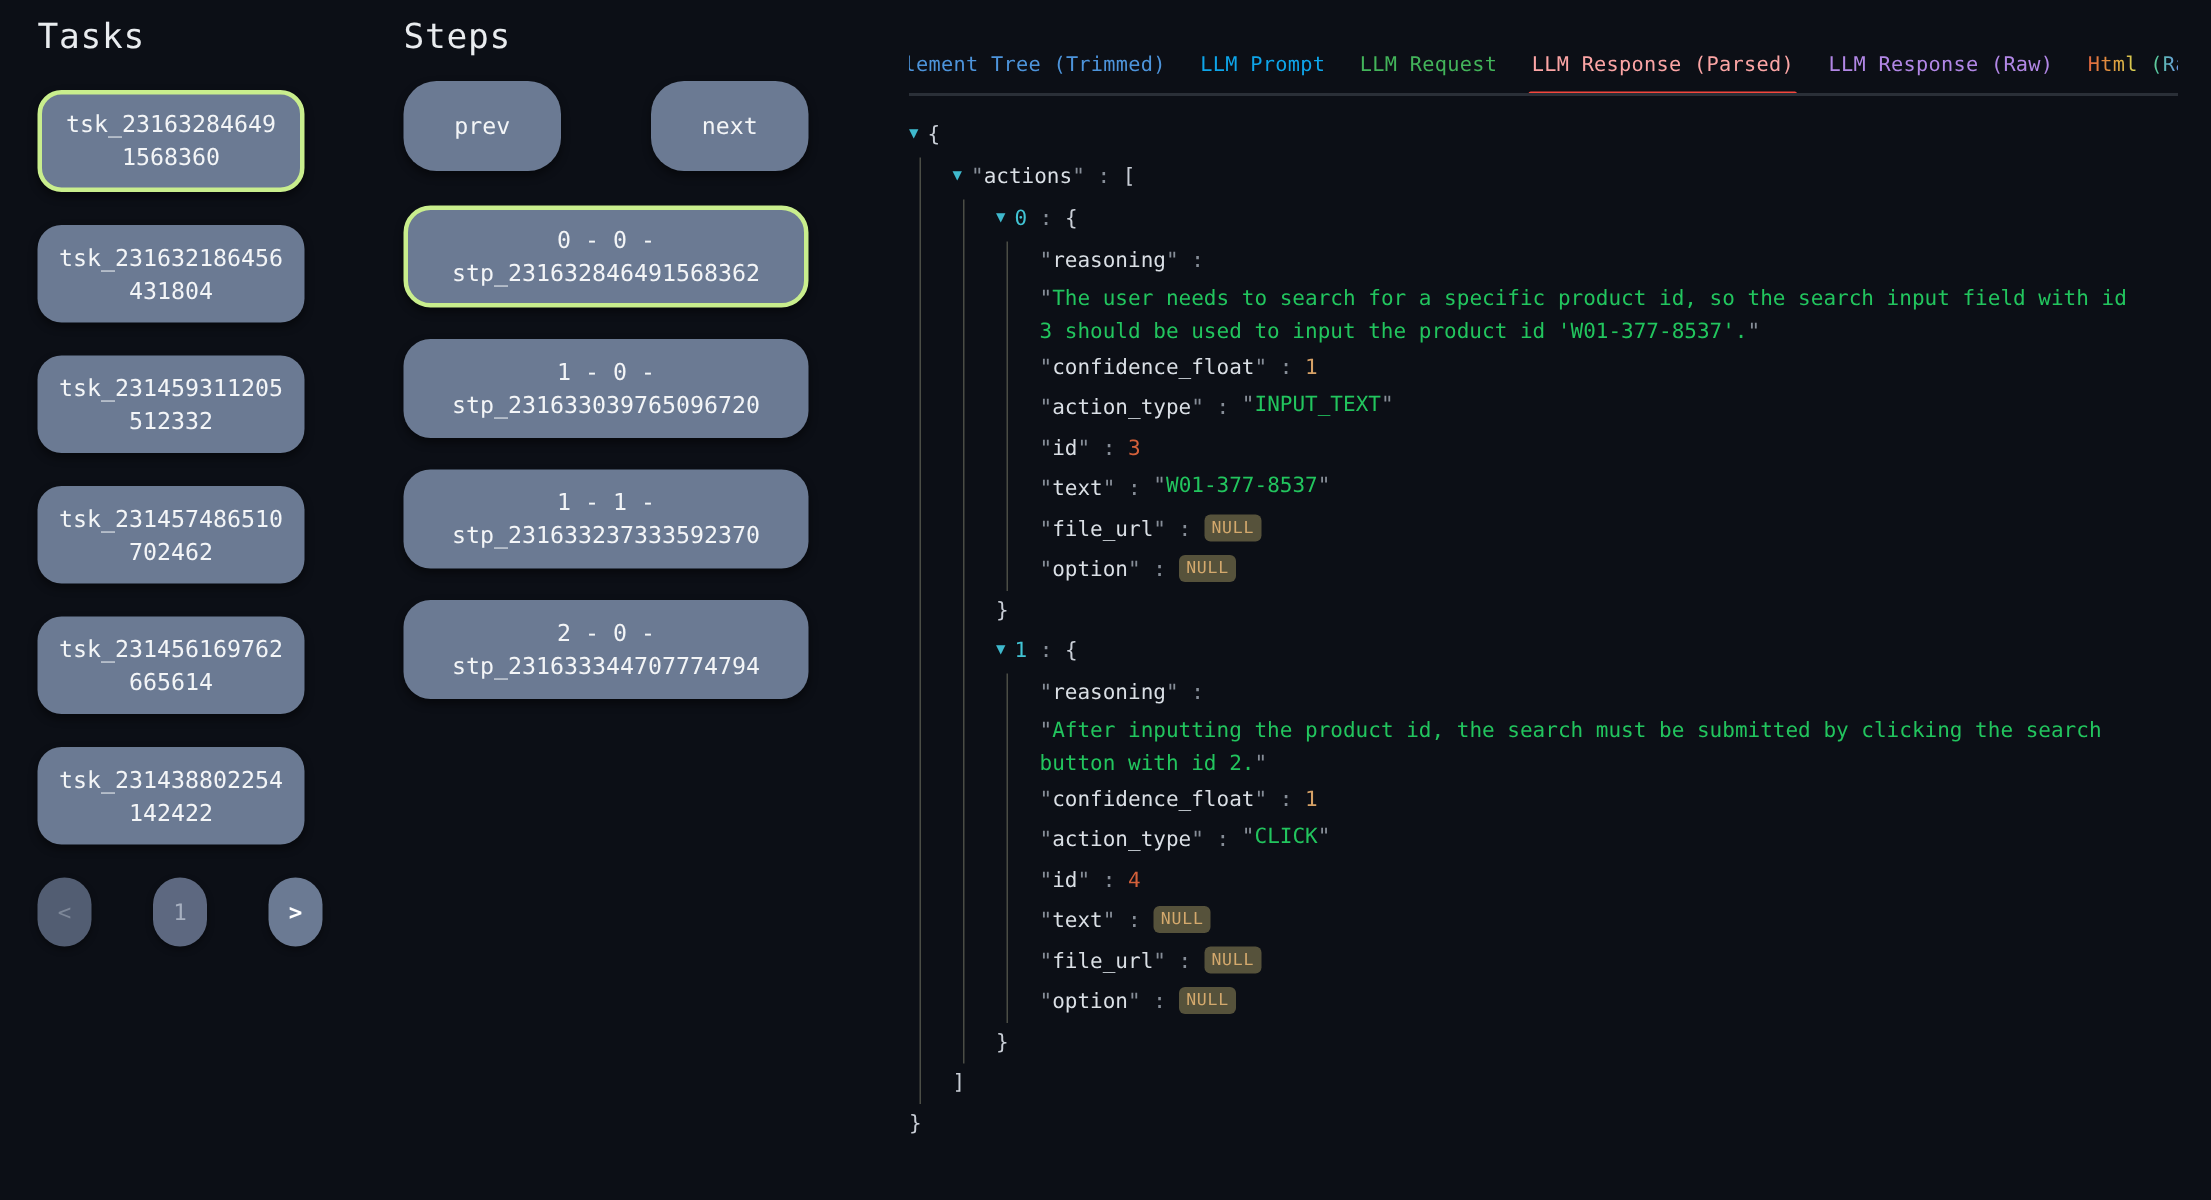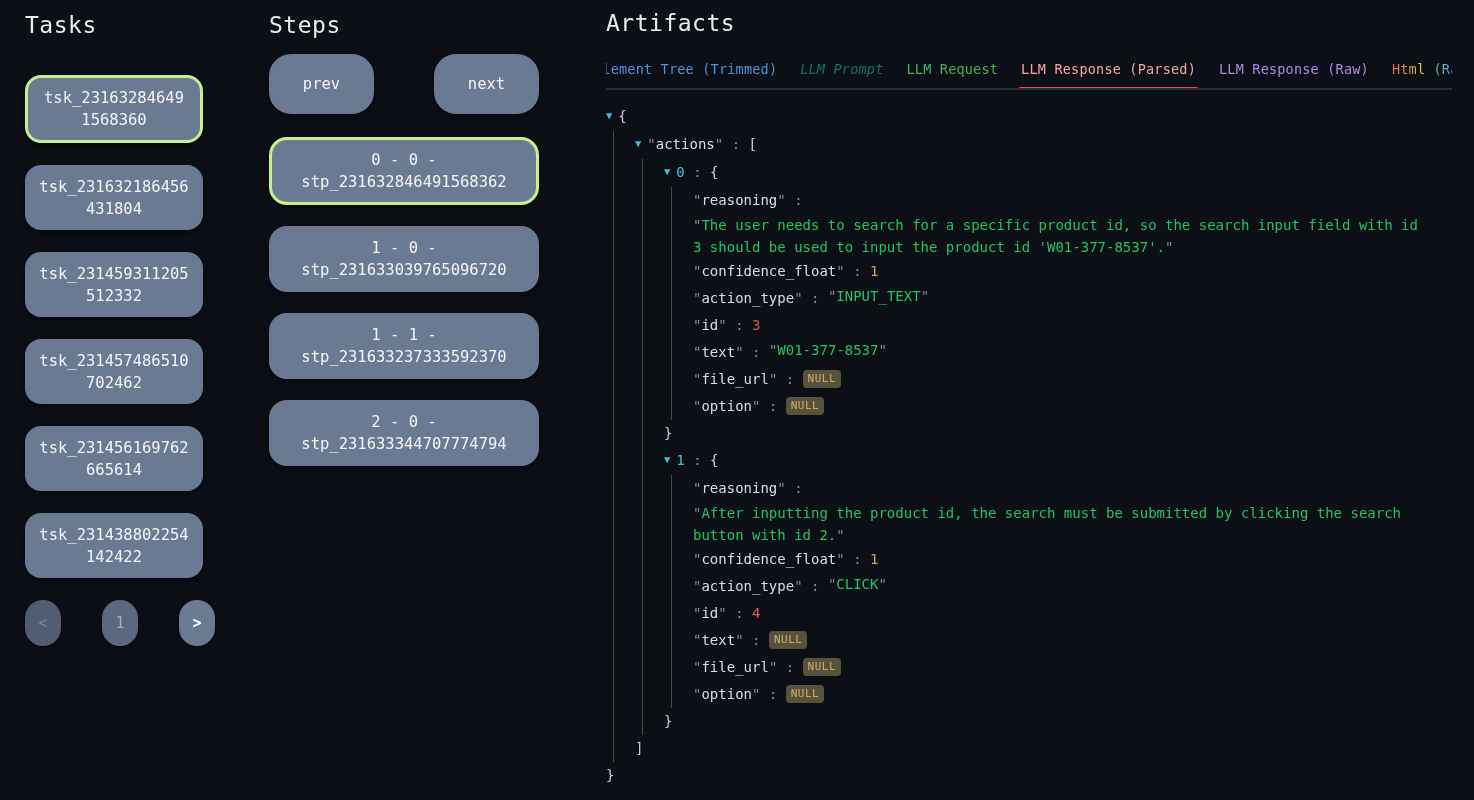--- a/index.html
+++ b/index.html
@@ -25,21 +25,21 @@
     background:#6b7a93; color:#f3f5f7;
     border:none; border-radius:16px;
     font-family:inherit; font-size:15.5px; line-height:22px;
     padding:9px 12px; cursor:pointer;
     box-shadow:0 3px 6px rgba(0,0,0,.45);
     word-break:break-all;
   }
   .task-btn{ min-height:65px; margin-bottom:22px; }
   .step-btn{ min-height:66px; margin-bottom:21px; border-radius:18px; word-break:normal; }
   .pill-btn.selected{ border:3px solid #c9ee8d; }
-  .task-list{ margin-top:37px; }
+  .task-list{ margin-top:22px; }
   .step-list{ margin-top:23px; }
 
   
   .step-controls{ margin-top:16px; display:flex; justify-content:space-between; }
   .nav-btn{
     width:105px; height:60px; border:none; border-radius:22px;
     background:#6b7a93; color:#f3f5f7; font-family:inherit; font-size:15.5px;
     cursor:pointer; box-shadow:0 3px 6px rgba(0,0,0,.45);
   }
 
@@ -124,24 +124,23 @@
   </div>
   <div class="step-list">
       <button class="pill-btn step-btn selected">0 - 0 - stp_231632846491568362</button>
       <button class="pill-btn step-btn">1 - 0 - stp_231633039765096720</button>
       <button class="pill-btn step-btn">1 - 1 - stp_231633237333592370</button>
       <button class="pill-btn step-btn">2 - 0 - stp_231633344707774794</button>
     </div>
 </aside>
 
 <main class="artifacts">
-  <h2 class="section-title">Artifacts</h2>
   <nav class="tabstrip">
       <button class="tab clipped" style="color: rgb(77, 148, 219);">Element Tree (Trimmed)</button>
-      <button class="tab" style="color: #0f766e; font-style: italic;">LLM Prompt</button>
+      <button class="tab" style="color: #0ea5e9;">LLM Prompt</button>
       <button class="tab" style="color: rgb(67, 180, 90);">LLM Request</button>
       <button class="tab active" style="color: #fca5a5;">LLM Response (Parsed)</button>
       <button class="tab" style="color: rgb(178, 135, 230);">LLM Response (Raw)</button>
       <button class="tab rainbow">Html (Raw)</button>
     </nav>
   <div class="json-viewer">
       <div class="jrow"><span class="jtri">▼</span><span class="jbrace">{</span></div>
       <div class="jkids">
         <div class="jrow"><span class="jtri">▼</span><span class="jq">"</span><span class="jkey">actions</span><span class="jq">"</span><span class="jcolon"> : </span><span class="jbrace">[</span></div>
         <div class="jkids">

